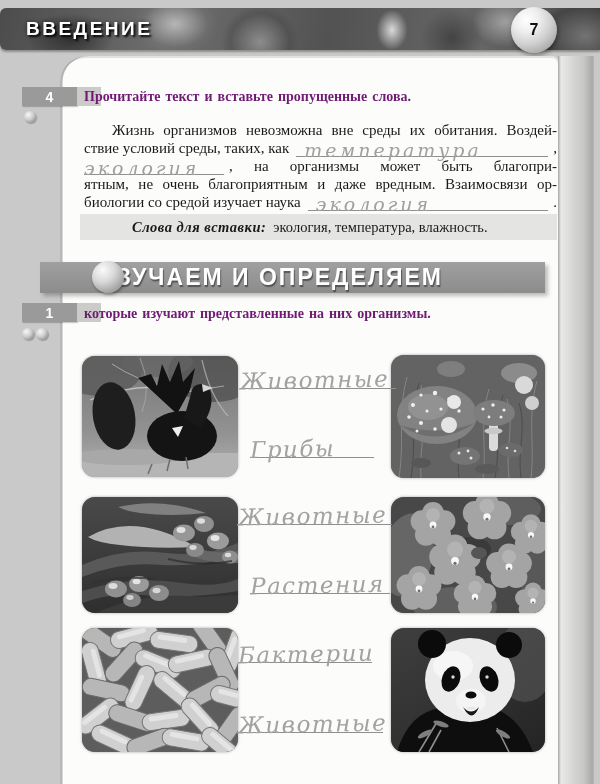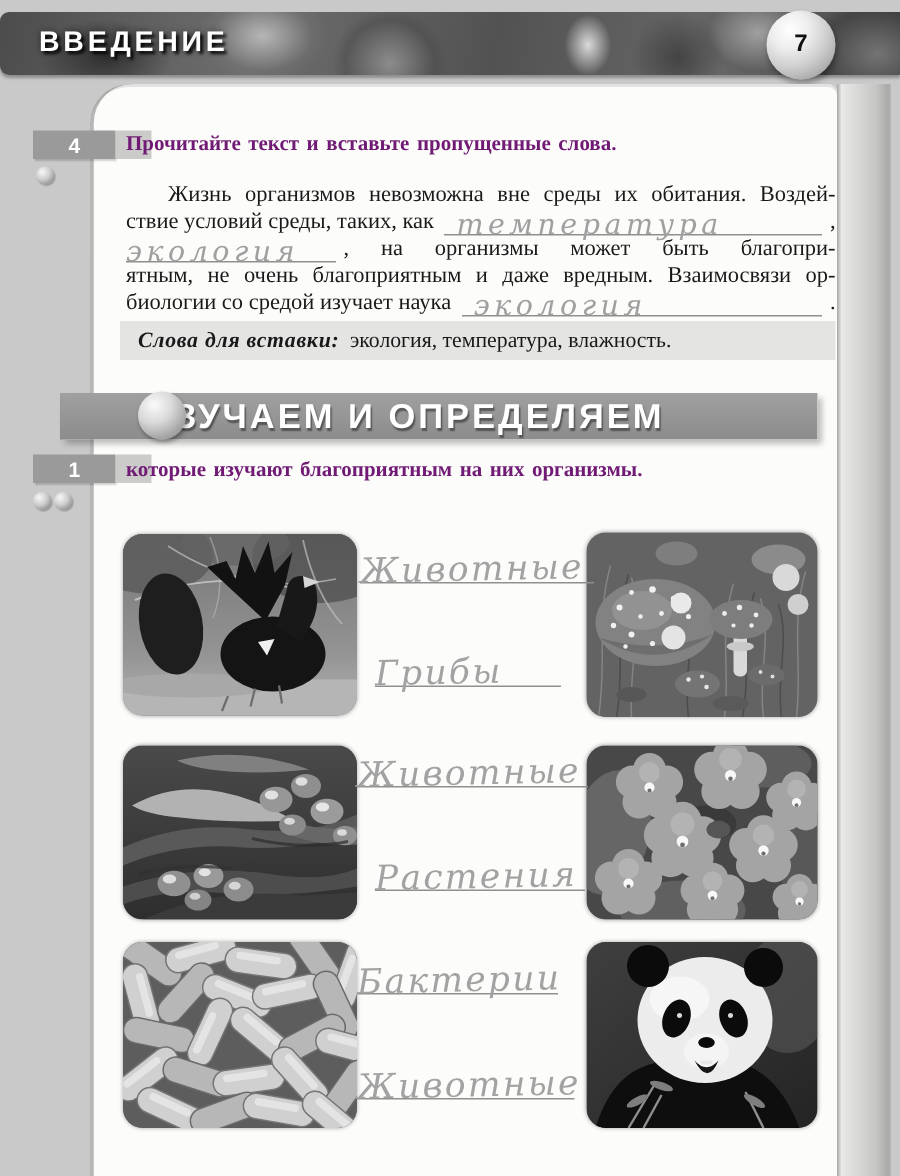--- a/index.html
+++ b/index.html
@@ -81,21 +81,21 @@
     font-family:"DejaVu Serif",serif;font-style:italic;
     font-size:19px;letter-spacing:3px;color:#a0a0a0;
   }
   .blank.fixed .hw{left:0;}
   .fillrest{flex:1 1 auto;display:block;text-align:justify;text-align-last:justify;}
   .words-note{
     position:absolute;left:80px;top:214px;width:465px;height:26px;background:#e4e4e3;
     display:flex;align-items:center;padding-left:12px;
     font-size:14.5px;color:#191919;
   }
-  .words-note .lbl{font-weight:bold;font-style:italic;letter-spacing:.5px;}
+  .words-note .lbl{font-weight:bold;font-style:italic;letter-spacing:.5px;margin-left:40px;}
   .words-note .wrds{margin-left:7px;}
   
   .section-bar{
     position:absolute;left:40px;top:262px;width:505px;height:31px;
     background:linear-gradient(#a0a0a0,#8c8c8c);
     box-shadow:3px 3px 4px rgba(0,0,0,.25);
     display:flex;align-items:center;
   }
   .section-title{
     padding-left:58px;
@@ -183,21 +183,21 @@
 </div>
 
 <div class="task-tag" style="top:303px;">
   <span>1</span>
 </div>
 <div class="task-tag-stub" style="top:303px;"></div>
 <div class="bullet" style="left:22px;top:328px;"></div>
 <div class="bullet" style="left:36px;top:328px;"></div>
 
 <div class="instr" style="top:303px;">
-  <span style="display:block;">которые изучают благоприятным на них организмы.</span>
+  <span style="display:block;">которые изучают представленные на них организмы.</span>
 </div>
 
 <div class="photo" style="left:82px;top:356px;width:156px;height:121px;">
 <svg viewBox="0 0 156 121" preserveAspectRatio="none">
   <defs>
         <linearGradient id="g-bird" x1="0" y1="0" x2="0" y2="1">
     <stop offset="0" stop-color="#757575"></stop>
           <stop offset=".65" stop-color="#939393"></stop>
           <stop offset="1" stop-color="#b2b2b2"></stop>
   </linearGradient>

